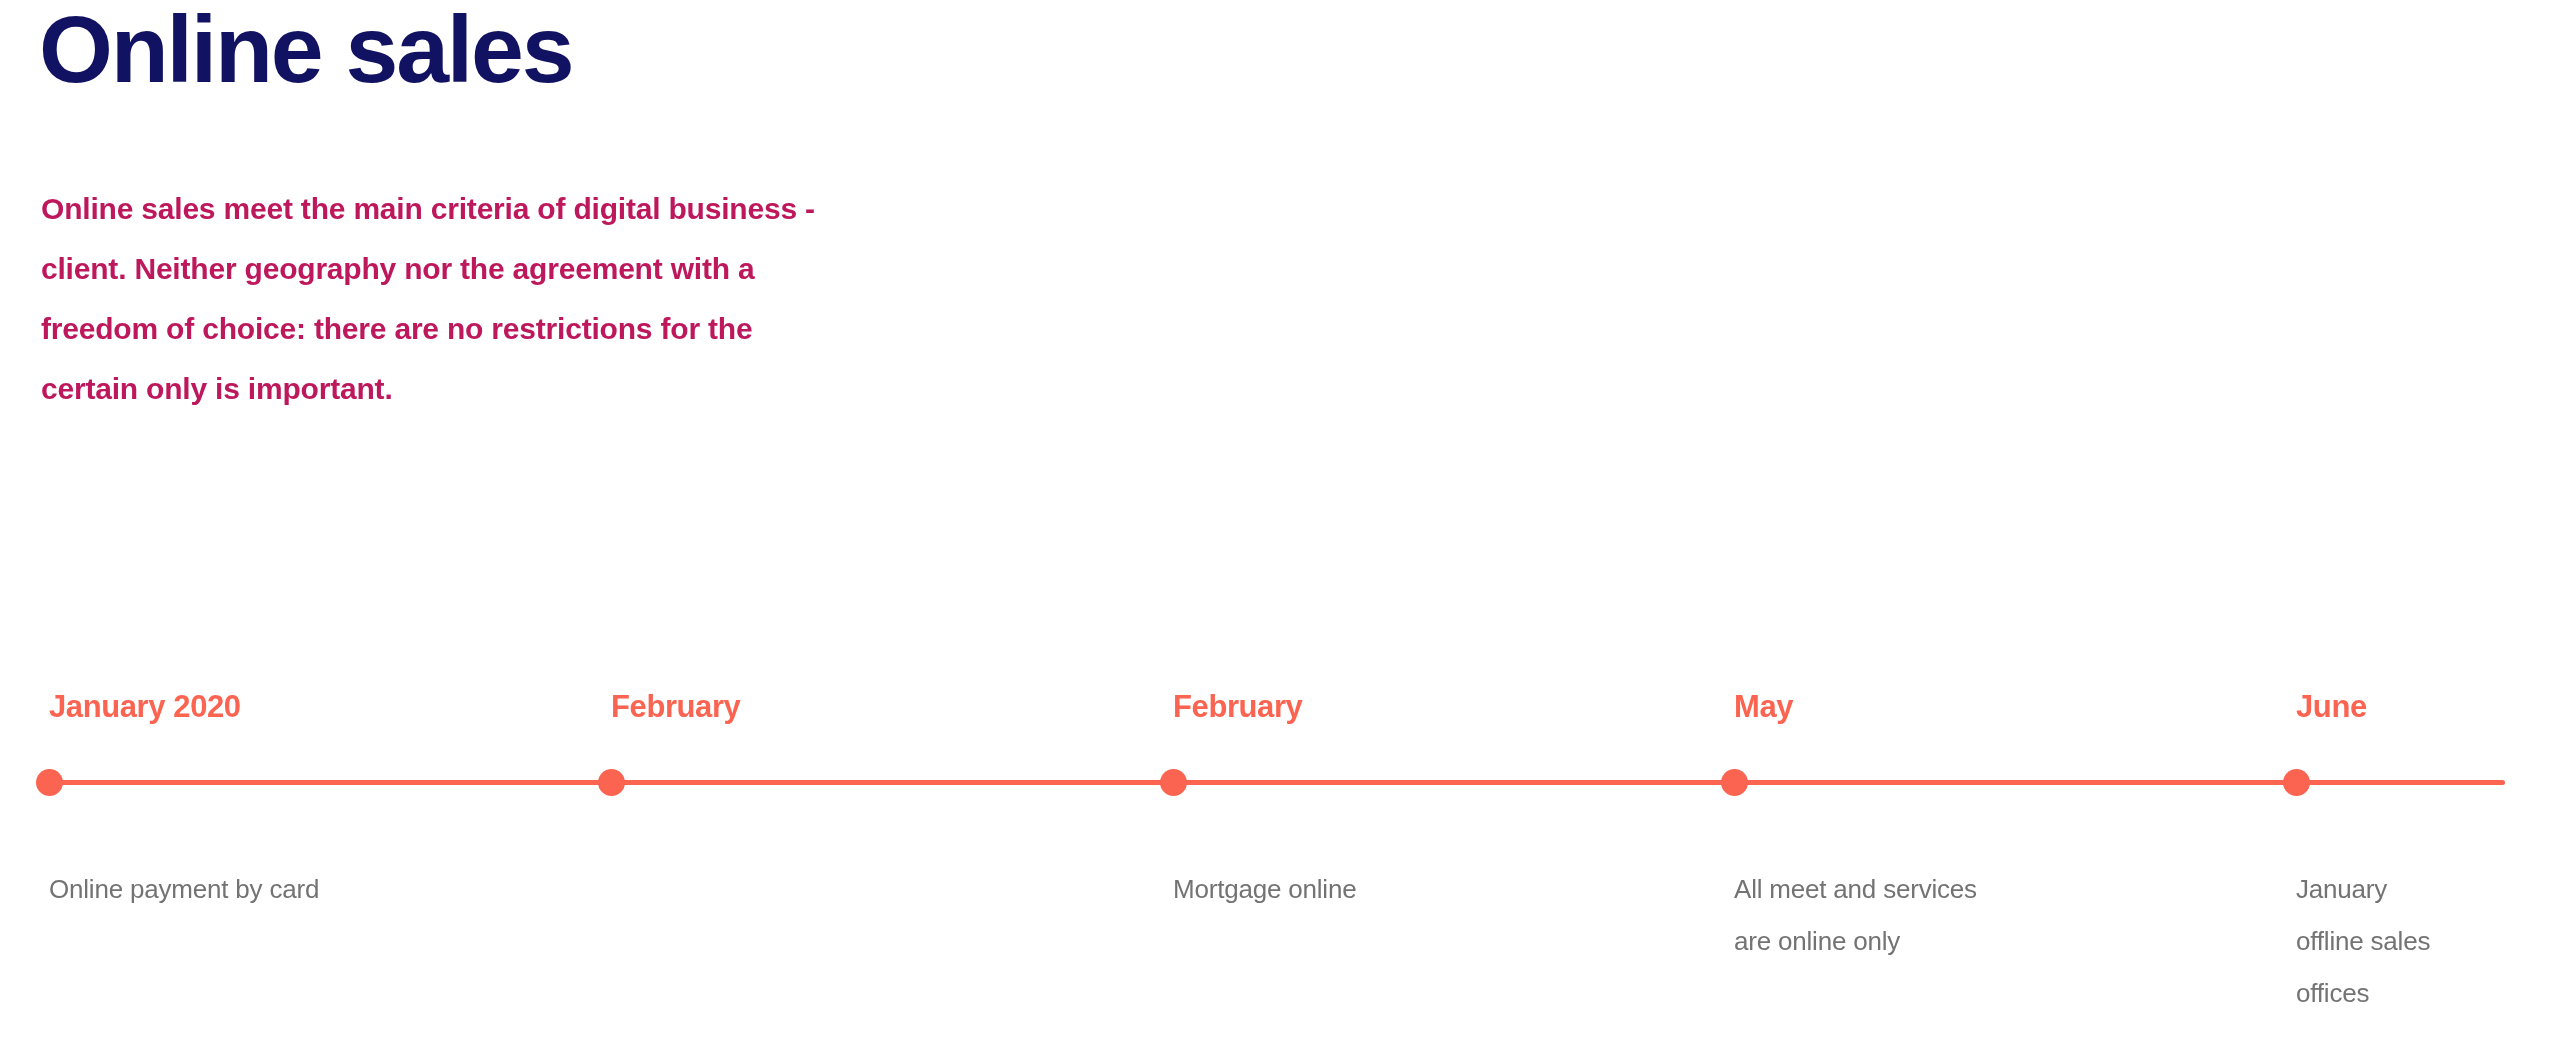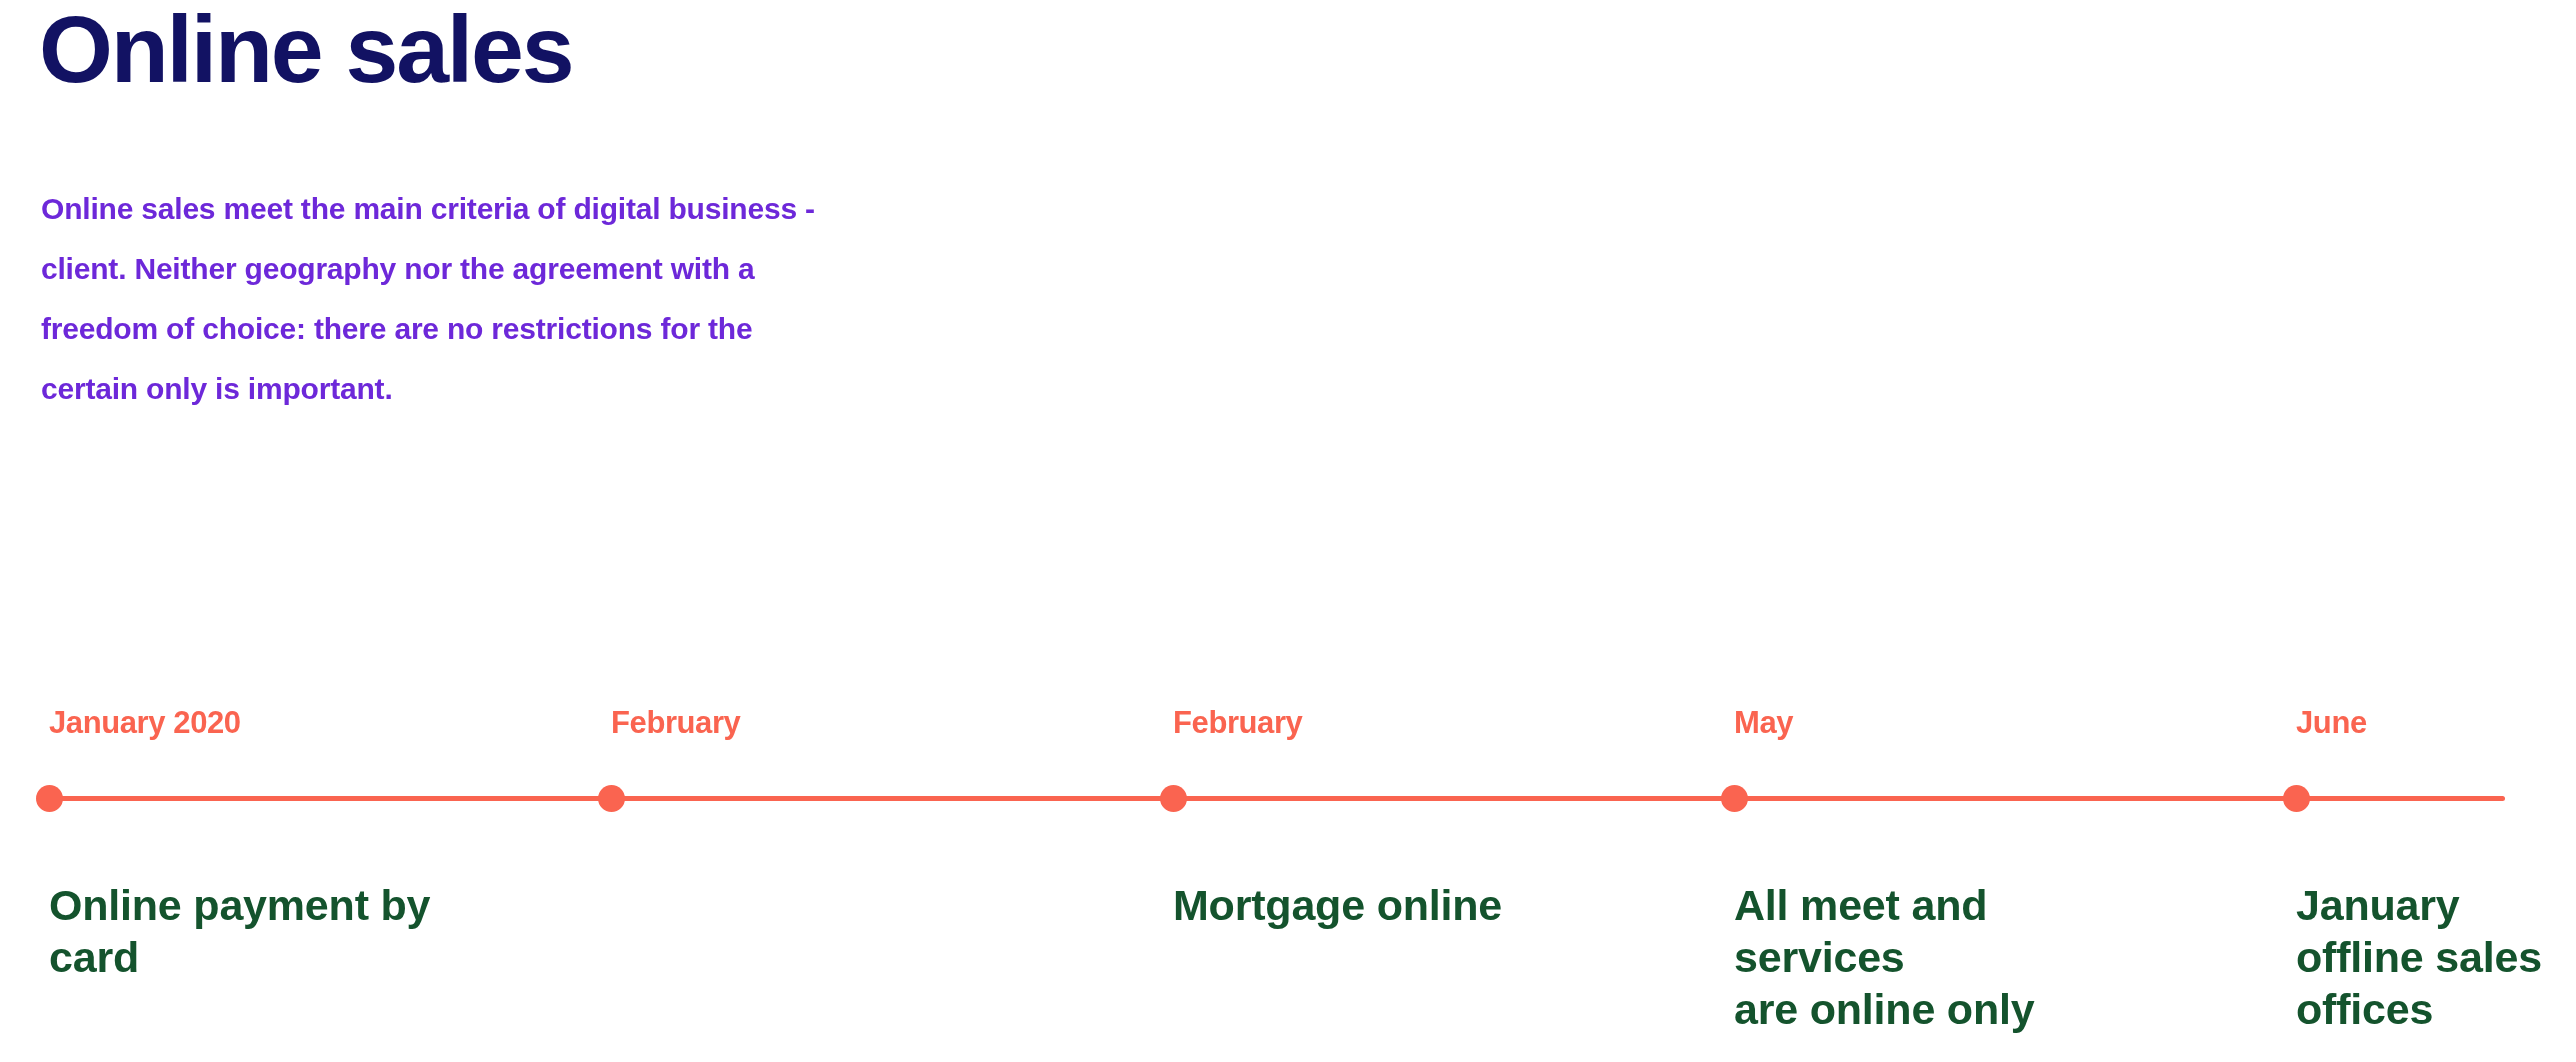--- a/index.html
+++ b/index.html
@@ -39,29 +39,29 @@
   .intro-paragraph {
     position: absolute;
     left: 41px;
     top: 179px;
     width: 1306px;
     margin: 0;
     font-size: 30px;
     line-height: 60px;
     font-weight: 700;
     letter-spacing: -0.2px;
-    color: #6d28d9;
+    color: #be185d;
   }
   .intro-paragraph .ln { display: block; }
 
   
   .timeline {
     position: absolute;
     left: 0;
-    top: 16px;
+    top: 0;
     width: 2576px;
     height: 757px;
   }
 
   .timeline-axis {
     position: absolute;
     left: 43px;
     top: 780px;
     width: 2462px;
     height: 5.4px;
@@ -96,25 +96,25 @@
     height: 27px;
     border-radius: 50%;
     background: #fa6450;
   }
 
   .milestone-desc {
     position: absolute;
     top: 863px;
     left: 0;
     width: 429px;
-    font-size: 43px;
+    font-size: 26px;
     line-height: 52px;
-    font-weight: 700;
+    font-weight: 400;
     letter-spacing: -0.2px;
-    color: #14532d;
+    color: #737373;
   }
   .milestone-desc .ln { display: block; }
 
   
   .milestone.is-last .milestone-desc { width: 268px; }
 </style>
 </head>
 <body>
 
 <div class="page">

